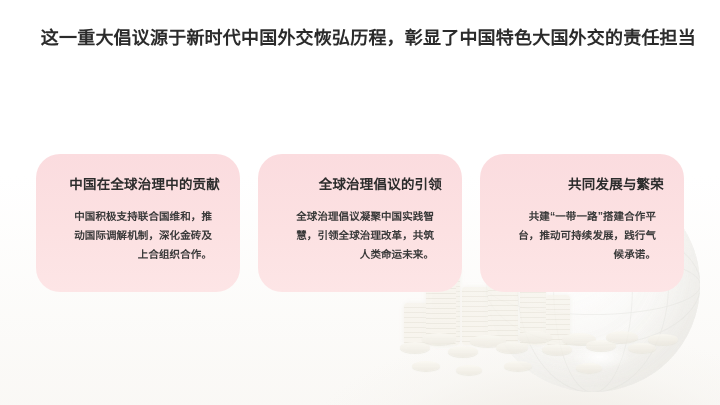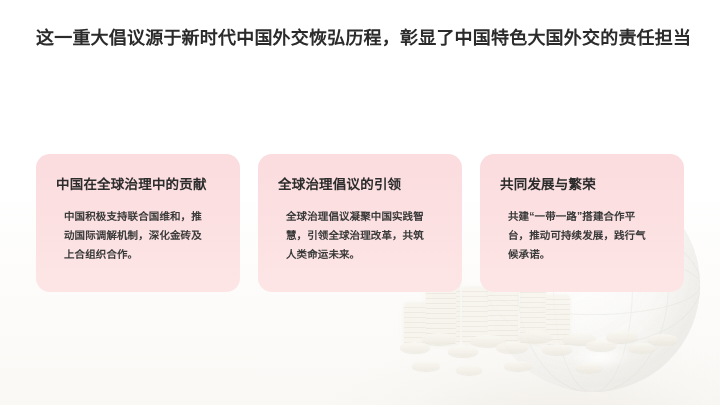--- a/index.html
+++ b/index.html
@@ -12,20 +12,21 @@
     font-family: "Liberation Sans", "DejaVu Sans", sans-serif;
   }
 
   .slide {
     position: relative;
     width: 720px;
     height: 405px;
     overflow: hidden;
     background: #ffffff;
     box-sizing: border-box;
+    text-align: right;
   }
 
   
   .bg-layer {
     position: absolute;
     inset: 0;
     pointer-events: none;
     overflow: hidden;
   }
 
@@ -152,21 +153,21 @@
     top: 154px;
     width: 650px;
     display: flex;
     gap: 18px;
     align-items: flex-start;
   }
   .card {
     width: 204px;
     box-sizing: border-box;
     padding: 22px 20px 20px 20px;
-    border-radius: 14px;
+    border-radius: 24px;
     background: linear-gradient(to bottom, #fbdcdf 0%, #fce1e2 55%, #fde5e6 100%);
   }
   .card-title {
     font-size: 13.5px;
     line-height: 18px;
     font-weight: bold;
     color: #2c2c2c;
     margin: 0 0 13px 0;
     letter-spacing: 0.2px;
   }

